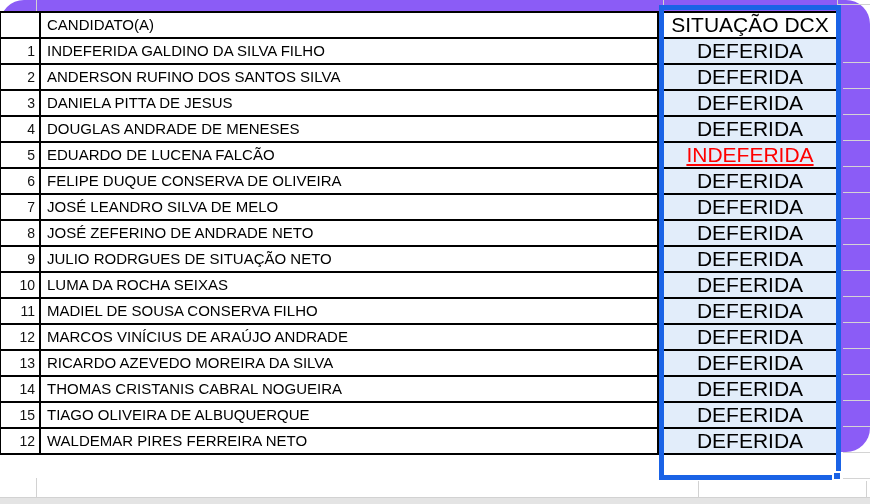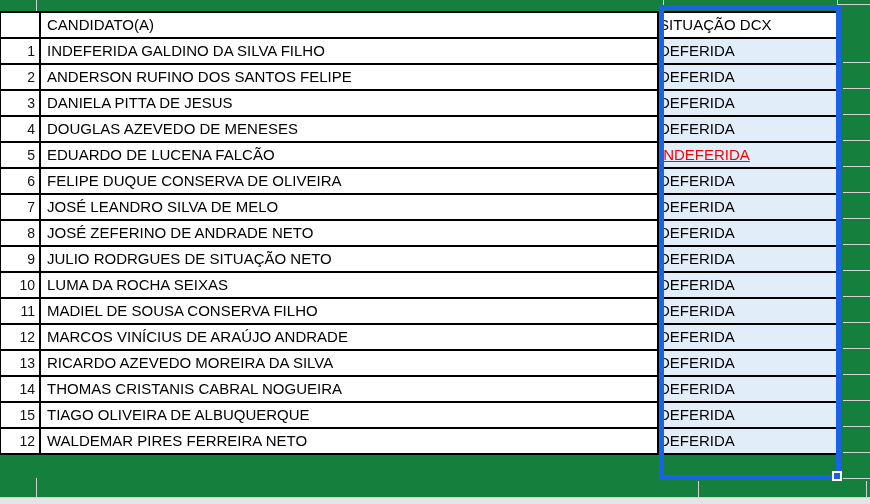--- a/index.html
+++ b/index.html
@@ -1,31 +1,31 @@
 <!DOCTYPE html>
 <html><head>
 <meta charset="utf-8">
 <style>
   * { margin:0; padding:0; box-sizing:border-box; }
   html,body { width:870px; height:504px; background:#ffffff; overflow:hidden;
               font-family:"Liberation Sans", sans-serif; }
-  #canvas { position:relative; width:870px; height:504px; background:#15803d; }
+  #canvas { position:relative; width:870px; height:452px; background:#8b5cf6;border-radius:24px; }
 
   
   .sheet-table {
     position:absolute; left:0; top:11px; width:841px;
     border-top:2px solid #000; border-left:1px solid #000;
     display:grid; grid-template-columns:40px 618px 182px;
   }
   .cell { border-bottom:2px solid #000; background:#fff; overflow:hidden; white-space:nowrap; }
   .cell.num  { border-right:2px solid #000; text-align:right; padding-right:4px;
                font-size:14px; line-height:24px; color:#111; }
   .cell.name { border-right:2px solid #000; padding-left:6px;
                font-size:15px; line-height:24px; color:#000; }
-  .cell.status { text-align:left; font-size:15px; line-height:24px; color:#000; }
+  .cell.status { text-align:center; font-size:21px; line-height:24px; color:#000; }
 
   
   .selection-rect {
     position:absolute; left:659px; top:5px; width:182px; height:475px;
     border-style:solid; border-width:5px; pointer-events:none;
   }
   .fill-handle {
     position:absolute; left:832px; top:471px; width:10px; height:10px;
     border:2px solid #fff;
   }
@@ -59,31 +59,31 @@
       </div>
     </div>
 
     <div style="display:contents">
       <div class="cell num">1</div>
       <div class="cell name">INDEFERIDA GALDINO DA SILVA FILHO</div>
       <div class="cell status" style="background-color: rgb(226, 237, 250); color: rgb(0, 0, 0);">DEFERIDA</div>
     </div>
     <div style="display:contents">
       <div class="cell num">2</div>
-      <div class="cell name">ANDERSON RUFINO DOS SANTOS FELIPE</div>
+      <div class="cell name">ANDERSON RUFINO DOS SANTOS SILVA</div>
       <div class="cell status" style="background-color: rgb(226, 237, 250); color: rgb(0, 0, 0);">DEFERIDA</div>
     </div>
     <div style="display:contents">
       <div class="cell num">3</div>
       <div class="cell name">DANIELA PITTA DE JESUS</div>
       <div class="cell status" style="background-color: rgb(226, 237, 250); color: rgb(0, 0, 0);">DEFERIDA</div>
     </div>
     <div style="display:contents">
       <div class="cell num">4</div>
-      <div class="cell name">DOUGLAS AZEVEDO DE MENESES</div>
+      <div class="cell name">DOUGLAS ANDRADE DE MENESES</div>
       <div class="cell status" style="background-color: rgb(226, 237, 250); color: rgb(0, 0, 0);">DEFERIDA</div>
     </div>
     <div style="display:contents">
       <div class="cell num">5</div>
       <div class="cell name">EDUARDO DE LUCENA FALCÃO</div>
       <div class="cell status" style="background-color: rgb(226, 237, 250); color: rgb(255, 0, 0); text-decoration: underline;">INDEFERIDA</div>
     </div>
     <div style="display:contents">
       <div class="cell num">6</div>
       <div class="cell name">FELIPE DUQUE CONSERVA DE OLIVEIRA</div>

